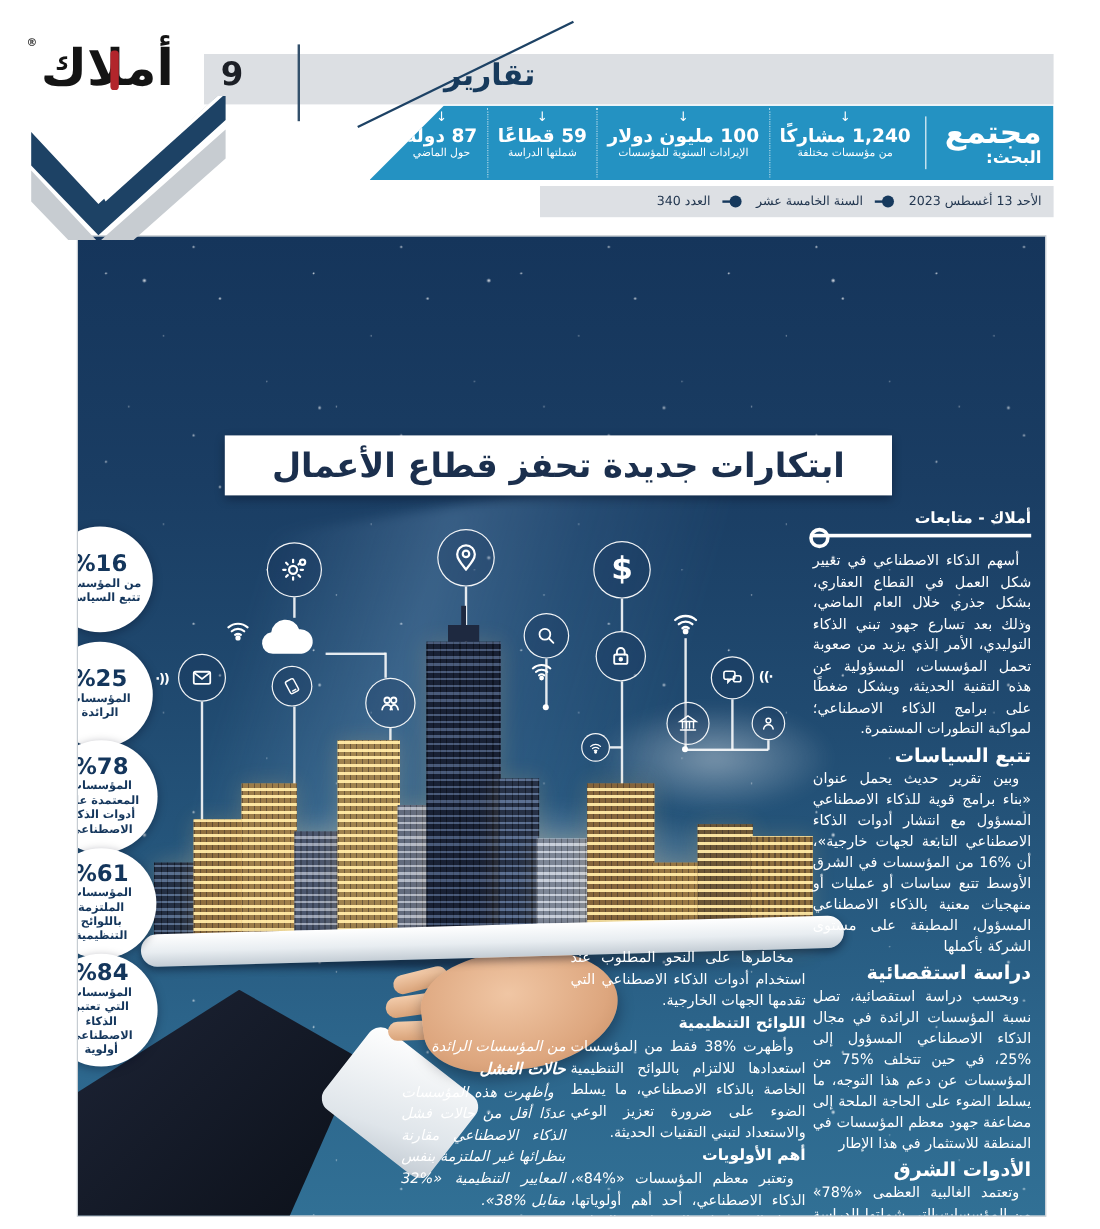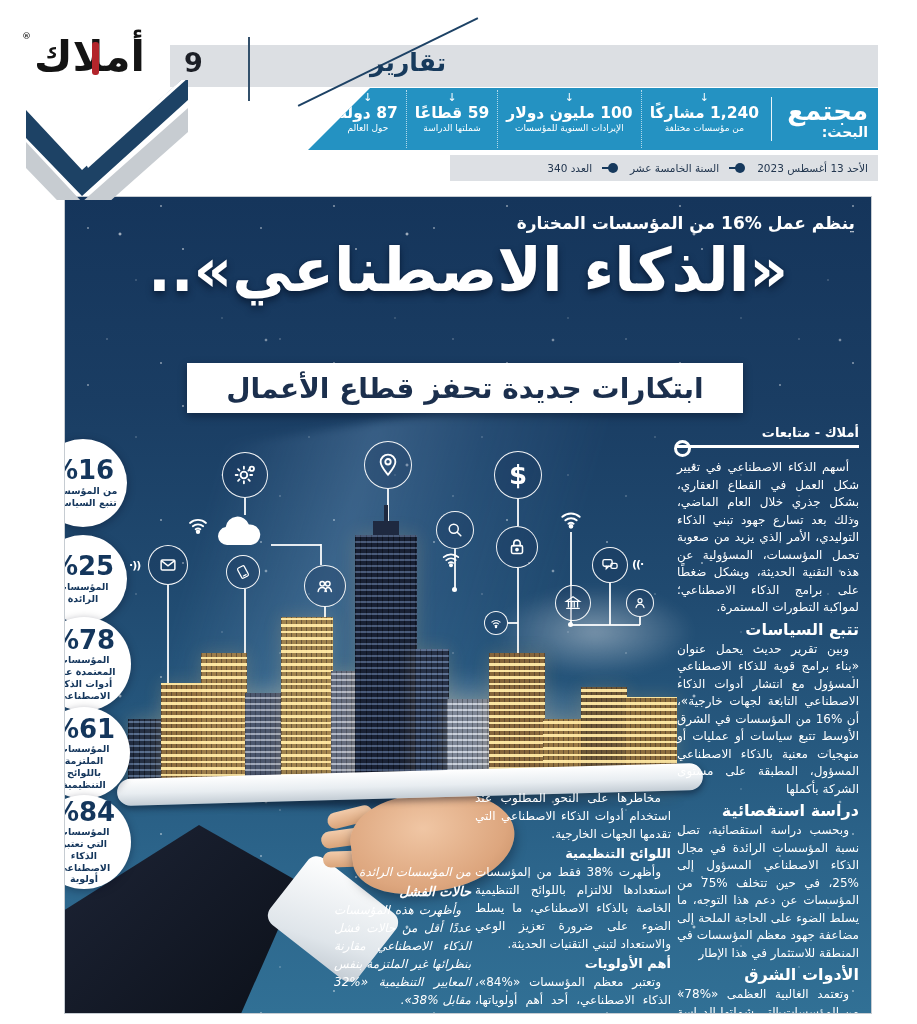--- a/index.html
+++ b/index.html
@@ -52,21 +52,21 @@
     background:linear-gradient(115deg,rgba(150,200,240,0) 30%,rgba(160,205,245,.22) 47%,rgba(130,185,235,.10) 60%,rgba(150,200,240,0) 74%);
     transform:rotate(-9deg);filter:blur(5px);}
   .kicker{position:absolute;right:16px;top:16px;font-size:17px;font-weight:bold;color:#fff;z-index:5;}
   .headline{position:absolute;left:0;top:38px;width:100%;text-align:center;font-size:60px;font-weight:bold;color:#fff;z-index:5;
     text-shadow:0 4px 7px rgba(4,18,40,.65),0 0 2px rgba(10,35,70,.8);}
   .whitebox{position:absolute;left:122px;top:166px;width:556px;height:50px;background:#fff;z-index:5;display:flex;align-items:center;justify-content:center;
     font-size:28px;font-weight:bold;color:#1b2f4d;box-shadow:0 3px 8px rgba(0,5,20,.4);}
   
   .scircle{position:absolute;background:#fff;border-radius:50%;z-index:7;display:flex;flex-direction:column;align-items:center;justify-content:center;
     color:#14365c;text-align:center;box-shadow:0 2px 8px rgba(0,10,30,.35);padding:2px;box-sizing:border-box;}
-  .scircle .v{font-size:26px;font-weight:bold;line-height:1.05;}
+  .scircle .v{font-size:19px;font-weight:bold;line-height:1.05;}
   .scircle .t{font-size:9.5px;font-weight:bold;line-height:1.25;width:72px;}
   
   .byline{position:absolute;right:12px;top:228px;width:182px;z-index:8;color:#fff;}
   .byline .bl-text{font-size:13px;font-weight:bold;text-align:right;}
   .bl-rule{position:relative;height:2.5px;background:#fff;margin-top:5px;}
   .bl-rule::after{content:"";position:absolute;left:-3px;top:-5px;width:11px;height:11px;border:3px solid #fff;border-radius:50%;background:transparent;}
   .col{position:absolute;z-index:8;color:#fff;text-align:justify;}
   .col .p{font-size:12px;line-height:1.46;margin:0 0 2px 0;text-indent:10px;}
   .col .h{font-size:16px;font-weight:bold;margin:3px 0 2px 0;text-indent:0;}
   .col-right{right:12px;top:262px;width:182px;}
@@ -144,39 +144,37 @@
       <div class="bb-sub">الإيرادات السنوية للمؤسسات</div>
     </div>
     <div class="bb-item">
       <div class="bb-arrow">↓</div>
       <div class="bb-num">59 قطاعًا</div>
       <div class="bb-sub">شملتها الدراسة</div>
     </div>
     <div class="bb-item">
       <div class="bb-arrow">↓</div>
       <div class="bb-num">87 دولة</div>
-      <div class="bb-sub">حول العالم</div>
+      <div class="bb-sub">حول الماضي</div>
     </div>
   </div>
 
   <div class="datestrip">
     <div class="ds-item">الأحد 13 أغسطس 2023</div>
     <div class="ds-sep"></div>
     <div class="ds-item">السنة الخامسة عشر</div>
     <div class="ds-sep"></div>
     <div class="ds-item">العدد 340</div>
   </div>
 
   <div class="card">
     <div class="stars"></div>
     <div class="stars2"></div>
     <div class="milky"></div>
 
-    <div class="kicker">ينظم عمل %16 من المؤسسات المختارة</div>
-    <div class="headline">«الذكاء الاصطناعي»..</div>
     <div class="whitebox">ابتكارات جديدة تحفز قطاع الأعمال</div>
 
     <div class="illu">
       <div class="mist"></div>
       <div class="mist2"></div>
 
       <div class="cline" style="left:102px;top:388px;width:1.5px;height:152px"></div>
       <div class="cline" style="left:179px;top:301px;width:1.5px;height:17px"></div>
       <div class="cline" style="left:206px;top:347px;width:50px;height:1.5px"></div>
       <div class="cline" style="left:255px;top:347px;width:1.5px;height:21px"></div>

